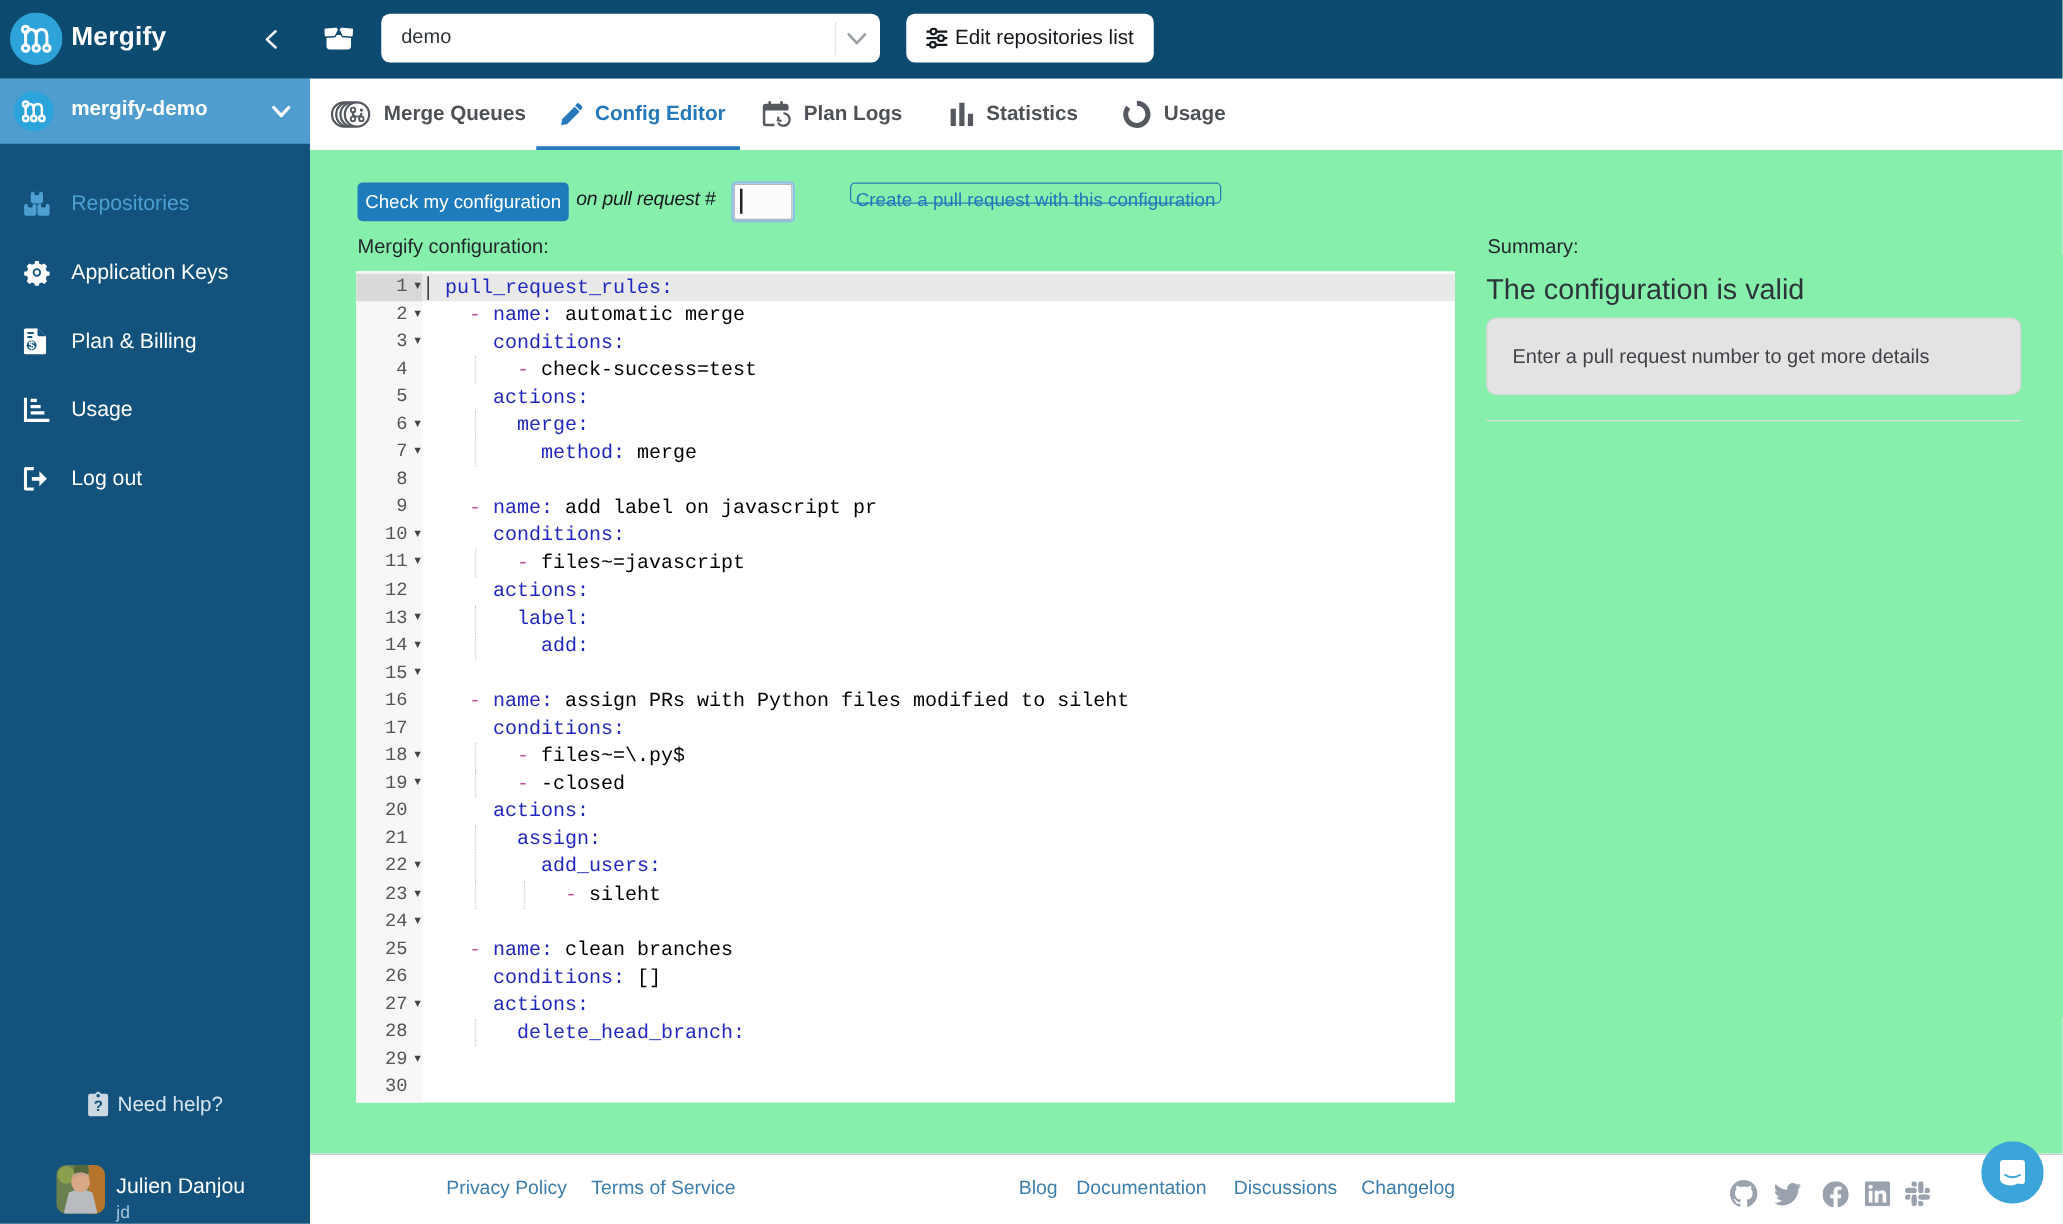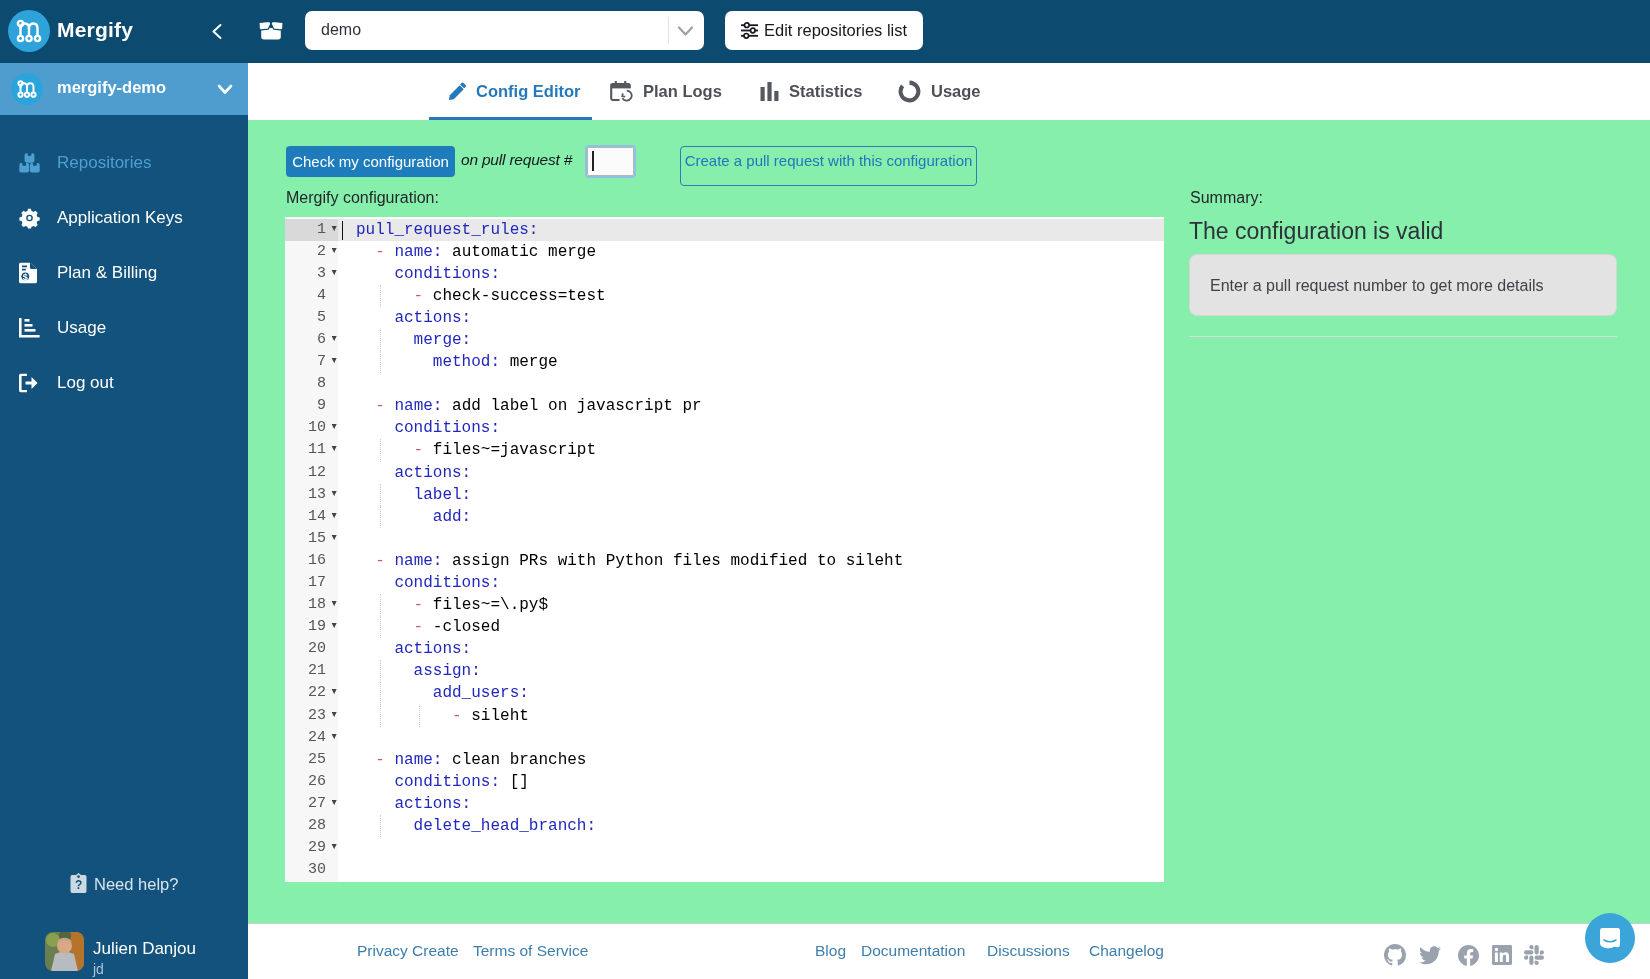--- a/index.html
+++ b/index.html
@@ -164,20 +164,39 @@
       <circle cx="20" cy="4" r="6" fill="#55683b"></circle>
       <path d="M6 39 L10 22 Q19 17 29 22 L33 39 Z" fill="#b8bcc0"></path>
       <circle cx="19.5" cy="14" r="7.5" fill="#d9a886"></circle>
       <path d="M12.5 11 Q19.5 6 26.5 11 L26 8 Q19.5 3.5 13 8 Z" fill="#caa28a"></path>
     </g>
   </svg>
   <div class="abs" style="left:93px;top:876px;font-size:17px;color:#fff">Julien Danjou</div>
   <div class="abs" style="left:93px;top:898px;font-size:14px;color:#a9c6dc">jd</div>
 </div>
 <div id="tabsrow">
+  <div class="tab" style="left:16px">
+    <svg width="33" height="23" viewBox="0 0 33 23">
+      <g stroke="#55595f" stroke-width="1.8" fill="#fff">
+        <circle cx="11.3" cy="11.5" r="9.7"></circle>
+        <circle cx="14.7" cy="11.5" r="9.7"></circle>
+        <circle cx="18.1" cy="11.5" r="9.7"></circle>
+        <circle cx="21.6" cy="11.5" r="9.7"></circle>
+      </g>
+      <g stroke="#55595f" stroke-width="1.5" fill="none">
+        <circle cx="18.4" cy="7.9" r="1.8"></circle>
+        <circle cx="18.4" cy="15.1" r="1.8"></circle>
+        <circle cx="25.1" cy="15.1" r="1.8"></circle>
+        <path d="M18.4 9.7 V13.3"></path>
+        <path d="M18.4 10.4 Q18.4 13.3 21.7 13.3 Q25.1 13.3 25.1 10.2 V13.3"></path>
+        <circle cx="25.1" cy="8" r="1.3" fill="#55595f" stroke="none"></circle>
+      </g>
+    </svg>
+    <span>Merge Queues</span>
+  </div>
   <div class="tab" style="left:200px;color:#2478bb">
     <svg width="18" height="19" viewBox="0 0 18 19">
       <path fill="#2478bb" d="M1.8 13.2 L11.7 3.3 L15.7 7.3 L5.8 17.2 L0.9 18.1 Z"></path>
       <path fill="#2478bb" d="M12.6 2.4 L14.2 0.8 Q15.1 0 16 0.9 L18.1 3 Q18.9 3.9 18.1 4.7 L16.6 6.3 Z" transform="translate(-0.5 0)"></path>
     </svg>
     <span>Config Editor</span>
   </div>
   <div class="tab" style="left:362px">
     <svg width="23" height="23" viewBox="0 0 23 23">
       <g fill="none" stroke="#55595f" stroke-width="2.1">
@@ -204,21 +223,21 @@
       </svg>
     <span>Usage</span>
   </div>
   <div class="abs" style="left:181px;top:54px;width:163px;height:3px;background:#2478bb"></div>
 </div>
 <div id="content">
   <div class="abs" style="left:38px;top:26px;width:169px;height:31px;background:#1f7cbc;border-radius:4px;color:#fff;font-size:15px;font-weight:500;text-align:center;line-height:31px">Check my configuration</div>
   <div class="abs" style="left:213px;top:31px;font-size:15.5px;font-style:italic;letter-spacing:-0.2px;color:#15191d">on pull request #</div>
   <div class="abs" style="left:337px;top:25px;width:51px;height:33px;background:#fbfbfb;border:2px solid #8fc2e2;border-radius:4px;box-shadow:inset 0 0 0 1px #b5b5b5"></div>
   <div class="abs" style="left:344px;top:31px;width:1.5px;height:20px;background:#222"></div>
-  <div class="abs" style="left:432px;top:26px;width:297px;height:40px;border:1.5px solid #2b7cb9;border-radius:4px;color:#2177bd;font-size:15px;text-align:center;line-height:28px">Create a pull request with this configuration</div>
+  <div class="abs" style="left:432px;top:26px;width:297px;height:17px;border:1.5px solid #2b7cb9;border-radius:4px;color:#2177bd;font-size:15px;text-align:center;line-height:28px">Create a pull request with this configuration</div>
   <div class="abs" style="left:38px;top:69px;font-size:16px;color:#23272b">Mergify configuration:</div>
   <div class="abs" style="left:942px;top:69px;font-size:16px;color:#23272b">Summary:</div>
   <div class="abs" style="left:941px;top:98px;font-size:23px;color:#2d3338">The configuration is valid</div>
   <div class="abs" style="left:941px;top:134px;width:428px;height:62px;background:#e3e3e3;border:1px solid #d6d6d6;border-radius:8px"></div>
   <div class="abs" style="left:962px;top:157px;font-size:16px;color:#3f4348">Enter a pull request number to get more details</div>
   <div class="abs" style="left:941px;top:216px;width:428px;height:1px;background:#dcdcdc"></div>
   <div id="editor">
   <div id="gutter">
         <div class="abs" style="left:0;top:1.5px;width:53px;height:22.1px;background:#d9d9d9"></div>
         <div style="position:relative;padding-top:1.5px">
@@ -282,21 +301,21 @@
         <div class="cl"></div>
         <div class="cl">  <span class="d">-</span> <span class="k">name:</span> clean branches</div>
         <div class="cl">    <span class="k">conditions:</span> []</div>
         <div class="cl">    <span class="k">actions:</span></div>
         <div class="cl"><i class="gi g4"></i>      <span class="k">delete_head_branch:</span></div>
       </div>
   <div class="abs" style="left:56.5px;top:3.5px;width:1.6px;height:19px;background:#111"></div>
 </div>
 </div>
 <div id="footer">
-  <span class="flink" style="left:109px">Privacy Create</span>
+  <span class="flink" style="left:109px">Privacy Policy</span>
   <span class="flink" style="left:225px">Terms of Service</span>
   <span class="flink" style="left:567px">Blog</span>
   <span class="flink" style="left:613px">Documentation</span>
   <span class="flink" style="left:739px">Discussions</span>
   <span class="flink" style="left:841px">Changelog</span>
   <svg class="abs" style="left:1136px;top:20px" width="22" height="22" viewBox="0 0 16 16" fill="#9aa3ad">
       <path d="M8 0C3.58 0 0 3.58 0 8c0 3.54 2.29 6.53 5.47 7.59.4.07.55-.17.55-.38 0-.19-.01-.82-.01-1.49-2.01.37-2.53-.49-2.69-.94-.09-.23-.48-.94-.82-1.13-.28-.15-.68-.52-.01-.53.63-.01 1.08.58 1.23.82.72 1.21 1.87.87 2.33.66.07-.52.28-.87.51-1.07-1.78-.2-3.64-.89-3.64-3.95 0-.87.31-1.59.82-2.15-.08-.2-.36-1.02.08-2.12 0 0 .67-.21 2.2.82.64-.18 1.32-.27 2-.27s1.36.09 2 .27c1.53-1.04 2.2-.82 2.2-.82.44 1.1.16 1.92.08 2.12.51.56.82 1.27.82 2.15 0 3.07-1.87 3.75-3.65 3.95.29.25.54.73.54 1.48 0 1.07-.01 1.93-.01 2.2 0 .21.15.46.55.38A8.01 8.01 0 0 0 16 8c0-4.42-3.58-8-8-8z"></path>
     </svg>
   <svg class="abs" style="left:1171px;top:22px" width="22" height="19" viewBox="0 0 24 20" fill="#9aa3ad">
       <path d="M24 2.4c-.9.4-1.8.7-2.8.8 1-.6 1.8-1.6 2.2-2.7-1 .6-2 1-3.1 1.2C19.3.6 18 0 16.6 0c-2.7 0-4.9 2.2-4.9 4.9 0 .4 0 .8.1 1.1C7.7 5.8 4.1 3.9 1.7 1 1.2 1.8 1 2.6 1 3.5c0 1.7.9 3.2 2.2 4.1-.8 0-1.6-.2-2.2-.6v.1c0 2.4 1.7 4.4 3.9 4.8-.4.1-.8.2-1.3.2-.3 0-.6 0-.9-.1.6 2 2.4 3.4 4.6 3.4-1.7 1.3-3.8 2.1-6.1 2.1-.4 0-.8 0-1.2-.1 2.2 1.4 4.8 2.2 7.5 2.2 9.1 0 14-7.5 14-14v-.6c1-.7 1.8-1.6 2.5-2.6z"></path>

